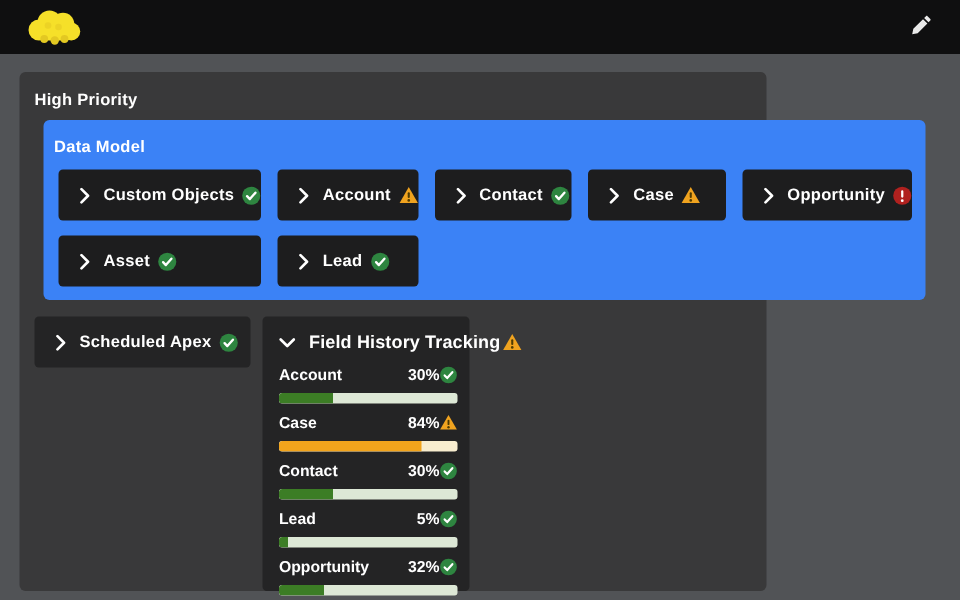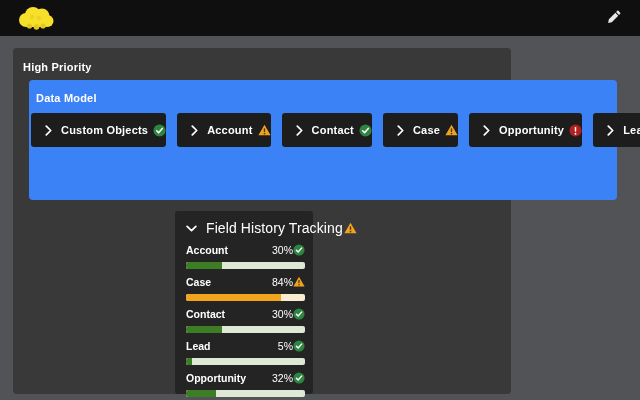--- a/index.html
+++ b/index.html
@@ -20,22 +20,22 @@
     position:absolute;left:13px;top:48px;width:498px;height:346px;
     background:#39393a;border-radius:4px;
   }
   .hp-title{position:absolute;left:10px;top:13px;font-size:11px;font-weight:bold;color:#ffffff;letter-spacing:.2px;}
   .dm-panel{
     position:absolute;left:16px;top:32px;width:588px;height:120px;
     background:#3b82f6;border-radius:4px;
   }
   .dm-title{position:absolute;left:7px;top:12px;font-size:11px;font-weight:bold;color:#ffffff;letter-spacing:.2px;}
   .tile-grid{
-    position:absolute;left:2px;top:33px;right:9px;
-    display:grid;grid-template-columns:repeat(6,1fr);gap:10px 11px;
+    position:absolute;left:10px;top:33px;right:9px;
+    display:grid;grid-template-columns:repeat(5,1fr);gap:10px 11px;
   }
   .tile{
     height:34px;background:#1d1d1e;border-radius:3px;
     display:flex;align-items:center;padding-left:14px;gap:9px;
     box-sizing:border-box;cursor:pointer;
   }
   .tile-label{font-size:11px;font-weight:bold;color:#ffffff;letter-spacing:.2px;white-space:nowrap;}
   .status{display:inline-flex;align-items:center;margin-left:-4px;}
   .status svg{display:block;}
   .chev{display:inline-flex;align-items:center;}
@@ -44,26 +44,26 @@
     background:#242425;border-radius:3px;
     display:flex;align-items:center;padding-left:14px;gap:9px;
     box-sizing:border-box;cursor:pointer;
   }
   .fht-panel{
     position:absolute;left:162px;top:163px;width:138px;height:183px;
     background:#242425;border-radius:3px;box-sizing:border-box;
     padding:10px 8px 0 11px;
   }
   .fht-header{display:flex;align-items:center;gap:9px;height:14px;cursor:pointer;}
-  .fht-title{font-size:14px;font-weight:normal;color:#ffffff;white-space:nowrap;margin-right:-4px;letter-spacing:.1px;}
+  .fht-title{font-size:12px;font-weight:bold;color:#ffffff;white-space:nowrap;margin-right:-4px;letter-spacing:.1px;}
   .fht-rows{margin-top:8px;}
   .fht-row{margin-bottom:2px;}
   .fht-row-top{display:flex;align-items:center;height:13px;margin-bottom:6px;}
   .fht-label{flex:1;font-size:10.5px;font-weight:bold;color:#ffffff;}
-  .fht-pct{font-size:10.5px;font-weight:normal;color:#ffffff;margin-right:4px;}
+  .fht-pct{font-size:10.5px;font-weight:bold;color:#ffffff;margin-right:4px;}
   .bar{height:7px;border-radius:2px;overflow:hidden;margin-bottom:6px;}
   .bar .fill{height:100%;border-radius:2px 0 0 2px;}
 </style>
 </head>
 <body>
 
 <div class="topbar">
   <span class="logo">
     <svg width="40" height="26" viewBox="0 0 40 26">
       <g fill="#f6e029">
@@ -169,40 +169,68 @@
         <span class="tile-label">Opportunity</span>
         <span class="status">
             <svg width="13" height="13" viewBox="0 0 14 14">
               <circle cx="7" cy="7" r="6.5" fill="#b0211f"></circle>
               <rect x="6.2" y="3.1" width="1.6" height="5.3" rx=".8" fill="#ffffff"></rect>
               <circle cx="7" cy="10.5" r="1" fill="#ffffff"></circle>
             </svg>
           </span>
       </div>
 
-
-      <div class="tile">
-        <span class="chev">
-            <svg width="7" height="11" viewBox="0 0 8 12">
-              <path d="M1.5 1l5 5-5 5" stroke="#ffffff" stroke-width="2" fill="none" stroke-linecap="round" stroke-linejoin="round"></path>
-            </svg>
-          </span>
-        <span class="tile-label">Lead</span>
+      <div class="tile">
+        <span class="chev">
+            <svg width="7" height="11" viewBox="0 0 8 12">
+              <path d="M1.5 1l5 5-5 5" stroke="#ffffff" stroke-width="2" fill="none" stroke-linecap="round" stroke-linejoin="round"></path>
+            </svg>
+          </span>
+        <span class="tile-label">Asset</span>
         <span class="status">
             <svg width="13" height="13" viewBox="0 0 14 14">
               <circle cx="7" cy="7" r="6.5" fill="#2e8540"></circle>
               <path d="M4 7.3l2 2.1 4-4.6" stroke="#ffffff" stroke-width="1.7" fill="none" stroke-linecap="round" stroke-linejoin="round"></path>
             </svg>
           </span>
       </div>
 
+      <div class="tile">
+        <span class="chev">
+            <svg width="7" height="11" viewBox="0 0 8 12">
+              <path d="M1.5 1l5 5-5 5" stroke="#ffffff" stroke-width="2" fill="none" stroke-linecap="round" stroke-linejoin="round"></path>
+            </svg>
+          </span>
+        <span class="tile-label">Lead</span>
+        <span class="status">
+            <svg width="13" height="13" viewBox="0 0 14 14">
+              <circle cx="7" cy="7" r="6.5" fill="#2e8540"></circle>
+              <path d="M4 7.3l2 2.1 4-4.6" stroke="#ffffff" stroke-width="1.7" fill="none" stroke-linecap="round" stroke-linejoin="round"></path>
+            </svg>
+          </span>
+      </div>
+
 
     </div>
   </div>
 
+  <div class="sa-tile">
+    <span class="chev">
+        <svg width="7" height="11" viewBox="0 0 8 12">
+          <path d="M1.5 1l5 5-5 5" stroke="#ffffff" stroke-width="2" fill="none" stroke-linecap="round" stroke-linejoin="round"></path>
+        </svg>
+      </span>
+    <span class="tile-label">Scheduled Apex</span>
+    <span class="status">
+        <svg width="13" height="13" viewBox="0 0 14 14">
+          <circle cx="7" cy="7" r="6.5" fill="#2e8540"></circle>
+          <path d="M4 7.3l2 2.1 4-4.6" stroke="#ffffff" stroke-width="1.7" fill="none" stroke-linecap="round" stroke-linejoin="round"></path>
+        </svg>
+      </span>
+  </div>
 
   <div class="fht-panel">
     <div class="fht-header">
       <span class="chev">
           <svg width="11" height="7" viewBox="0 0 12 8">
             <path d="M1 1.5l5 5 5-5" stroke="#ffffff" stroke-width="2" fill="none" stroke-linecap="round" stroke-linejoin="round"></path>
           </svg>
         </span>
       <span class="fht-title">Field History Tracking</span>
       <span class="status">

